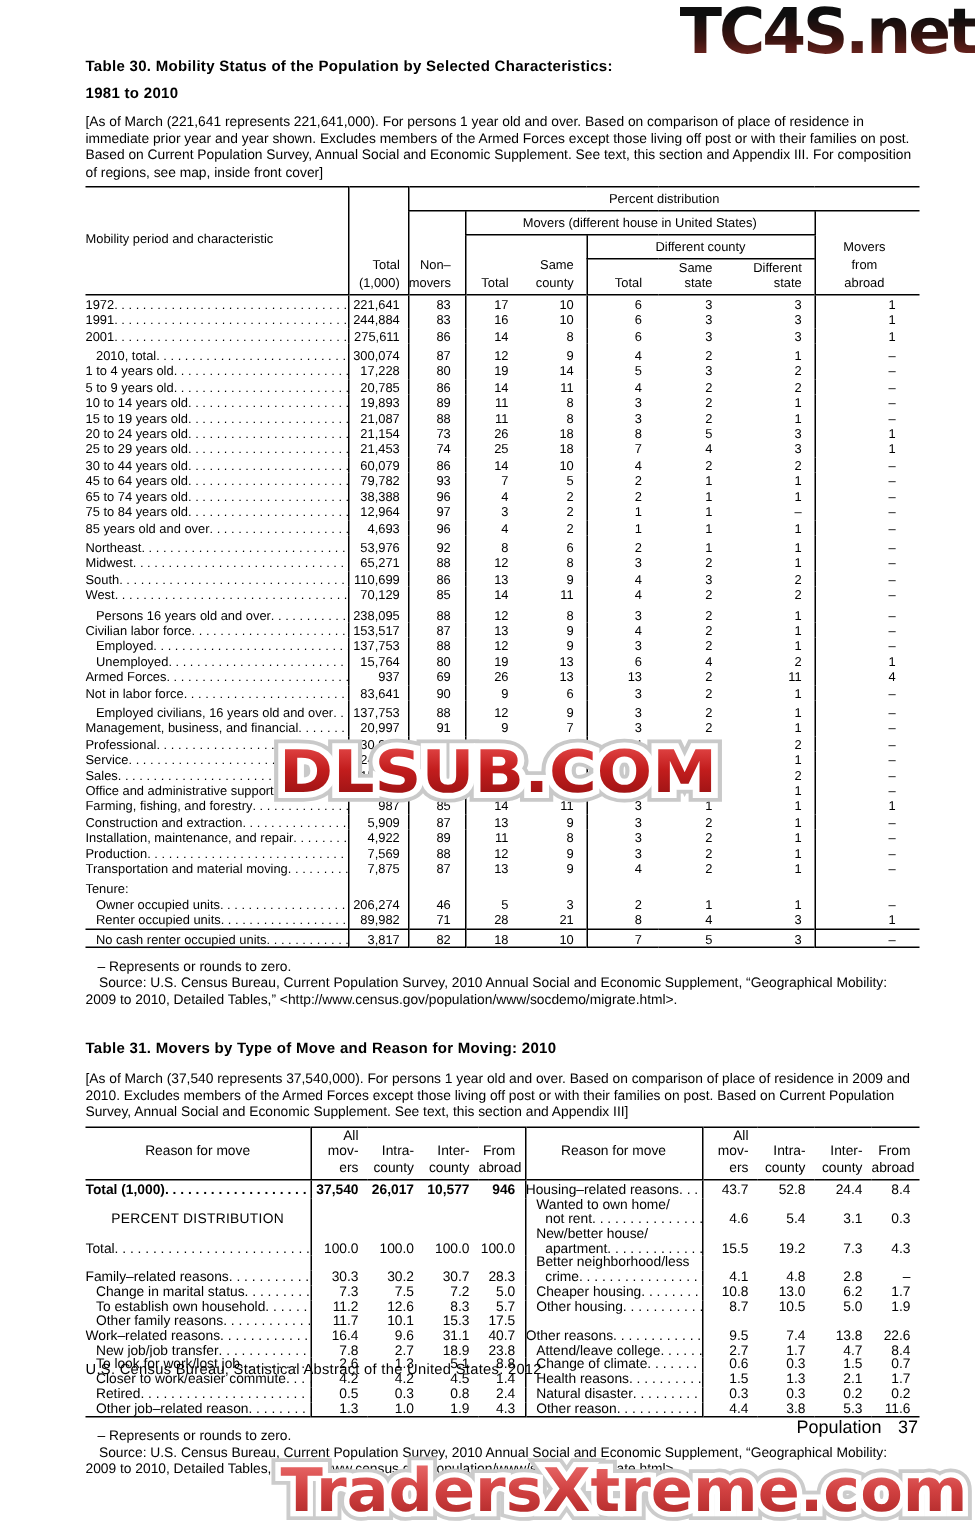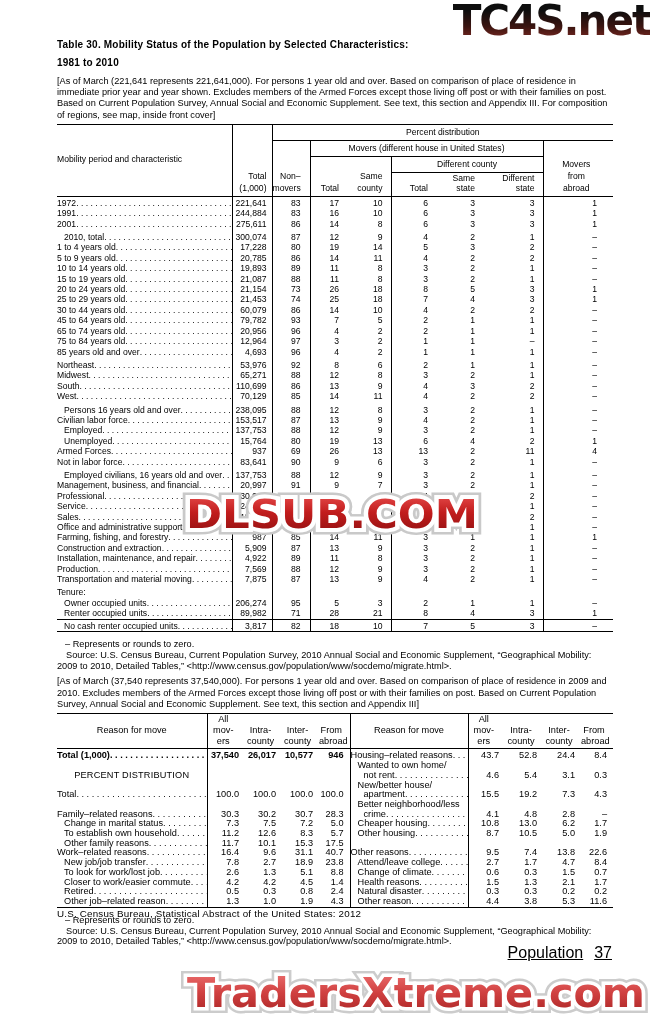--- a/index.html
+++ b/index.html
@@ -55,32 +55,32 @@
   .t30 td.c4, .t30 th.c4 { padding-right:8px; }
   .t30 td.c5, .t30 th.c5 { padding-right:11px; }
   .t30 td.c6, .t30 th.c6 { padding-right:11px; }
   .t30 td.c7, .t30 th.c7 { padding-right:8px; }
   .t30 td.c8 { padding-right:16px; }
   .t30 th.c8 { text-align:center; padding-right:4px; }
 
   
   .t31 th, .t31 td { font-size:9.2px; }
   .t31 thead th { vertical-align:bottom; line-height:10.8px; padding-bottom:2px;
-                  border-bottom:1px solid #000;text-align:center; }
+                  border-bottom:1px solid #000; }
   .t31 thead th.rlbl { text-align:center; vertical-align:middle; }
   .t31 tbody tr:first-child td { padding-top:2px; }
   .t31 tbody td { height:9.7px; line-height:9.7px; vertical-align:bottom; }
   .t31 td.lv, .t31 th.lv { padding-right:6px; }
   .t31 .pcenter { text-align:center; letter-spacing:0.2px; }
 
   
   .fn { font-size:9.2px; line-height:10.8px; margin-top:7px; }
   .fn p { margin:0; text-indent:9px; }
   .fn p.nodent { text-indent:8px; }
-  .page-num { position:absolute; right:40px; top:944px; font-size:16px; z-index:1;text-decoration:underline; }
+  .page-num { position:absolute; right:40px; top:944px; font-size:12px; z-index:1; }
   .page-num .pn { margin-left:11px; }
   .credit { position:absolute; left:57px; top:908px; font-size:9.8px; letter-spacing:0.2px; z-index:1; }
 </style>
 </head>
 <body>
 
 <div class="page">
 
   <div class="wm-top">TC4S.net</div>
 
@@ -317,21 +317,21 @@
             <td class="c7 num">1</td>
             <td class="c8 bl num">–</td>
           </tr>
           <tr class="">
             <td>
               <div class="lab">
                 <span class="txt">65 to 74 years old</span>
                 <span class="dots"></span>
               </div>
             </td>
-            <td class="c1 bl num">20,956</td>
+            <td class="c1 bl num">38,388</td>
             <td class="c2 bl num">96</td>
             <td class="c3 bl num">4</td>
             <td class="c4 num">2</td>
             <td class="c5 bl num">2</td>
             <td class="c6 num">1</td>
             <td class="c7 num">1</td>
             <td class="c8 bl num">–</td>
           </tr>
           <tr class="">
             <td>
@@ -717,21 +717,21 @@
             <td class="c8 bl num"></td>
           </tr>
           <tr class="">
             <td>
               <div class="lab ind1">
                 <span class="txt">Owner occupied units</span>
                 <span class="dots"></span>
               </div>
             </td>
             <td class="c1 bl num">206,274</td>
-            <td class="c2 bl num">95</td>
+            <td class="c2 bl num">46</td>
             <td class="c3 bl num">5</td>
             <td class="c4 num">3</td>
             <td class="c5 bl num">2</td>
             <td class="c6 num">1</td>
             <td class="c7 num">1</td>
             <td class="c8 bl num">–</td>
           </tr>
           <tr class="">
             <td>
               <div class="lab ind1">
@@ -765,20 +765,21 @@
             <td class="c8 bl num">–</td>
           </tr>
         </tbody>
     </table>
 
     <div class="fn">
       <p class="nodent">– Represents or rounds to zero.</p>
       <p>Source: U.S. Census Bureau, Current Population Survey, 2010 Annual Social and Economic Supplement, “Geographical Mobility: 2009 to 2010, Detailed Tables,” &lt;http://www.census.gov/population/www/socdemo/migrate.html&gt;.</p>
     </div>
 
+    <h1 class="t-title t31-title">Table 31. Movers by Type of Move and Reason for Moving: 2010</h1>
 
     <p class="note">[As of March (37,540 represents 37,540,000). For persons 1 year old and over. Based on comparison of place of residence in 2009 and 2010. Excludes members of the Armed Forces except those living off post or with their families on post. Based on Current Population Survey, Annual Social and Economic Supplement. See text, this section and Appendix III]</p>
 
     <table class="t31">
       <colgroup>
         <col style="width:150px">
           <col style="width:38px">
           <col style="width:37px">
           <col style="width:37px">
           <col style="width:31px">

